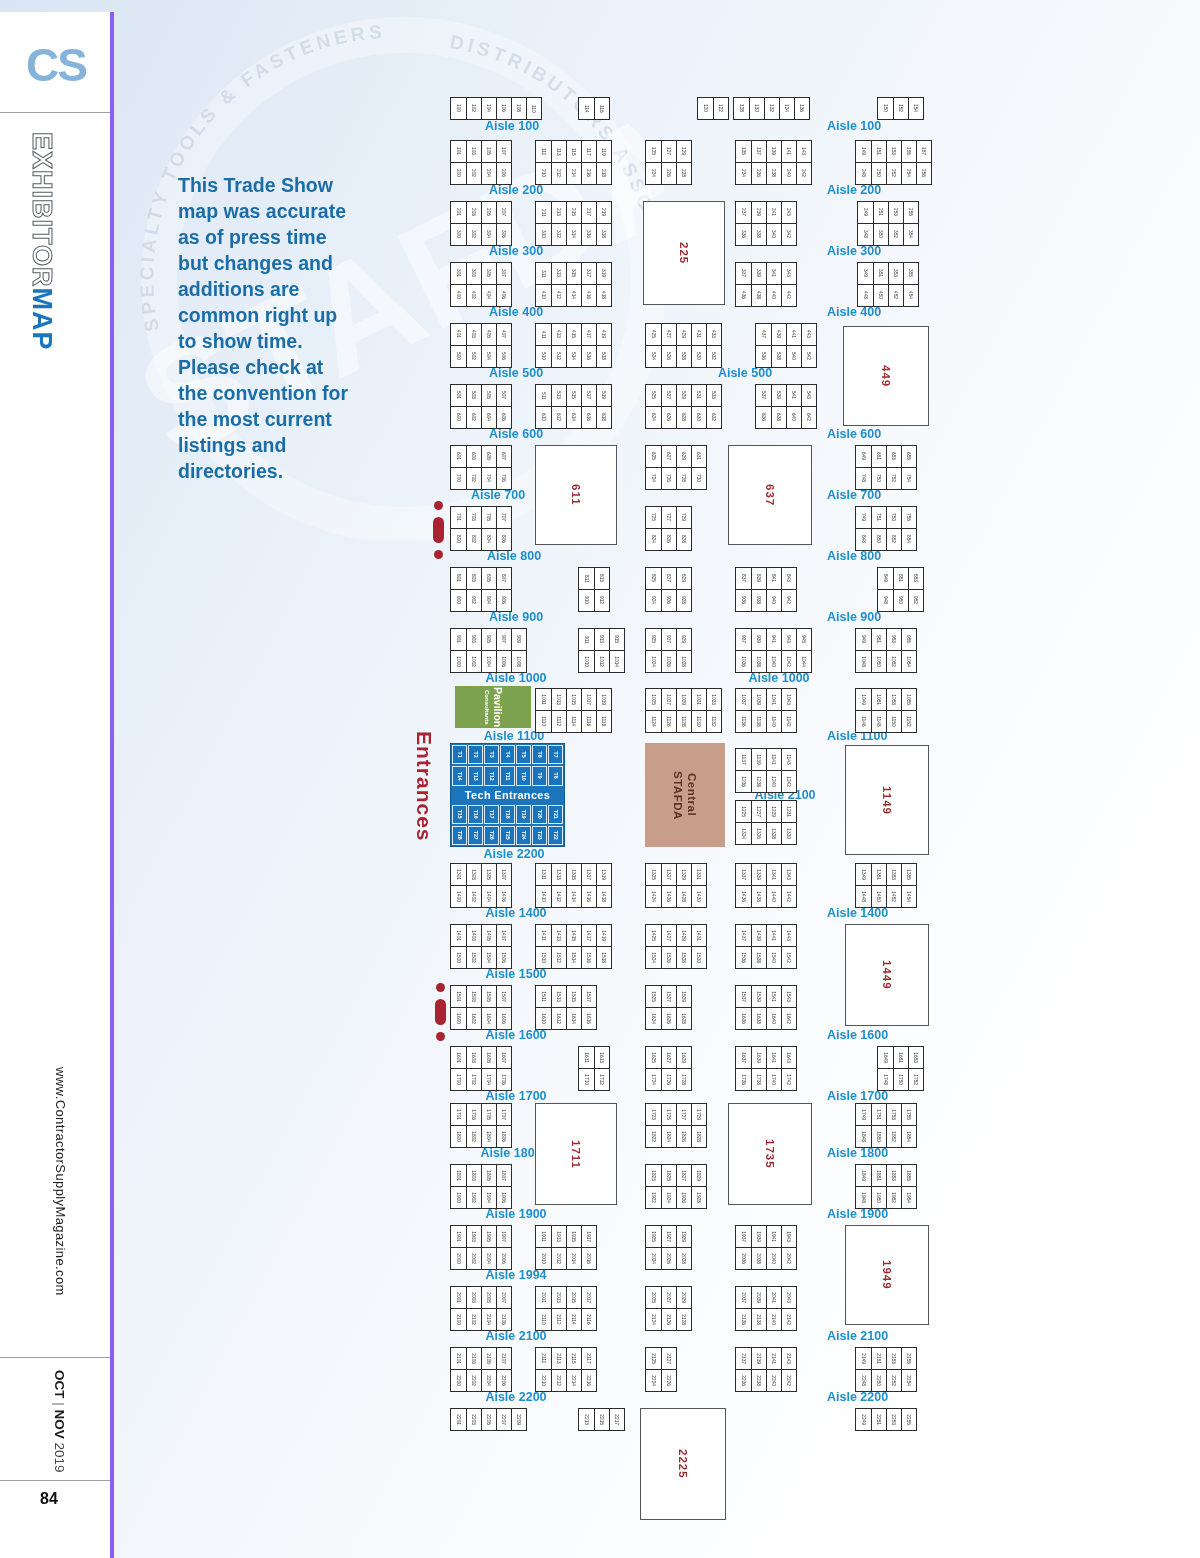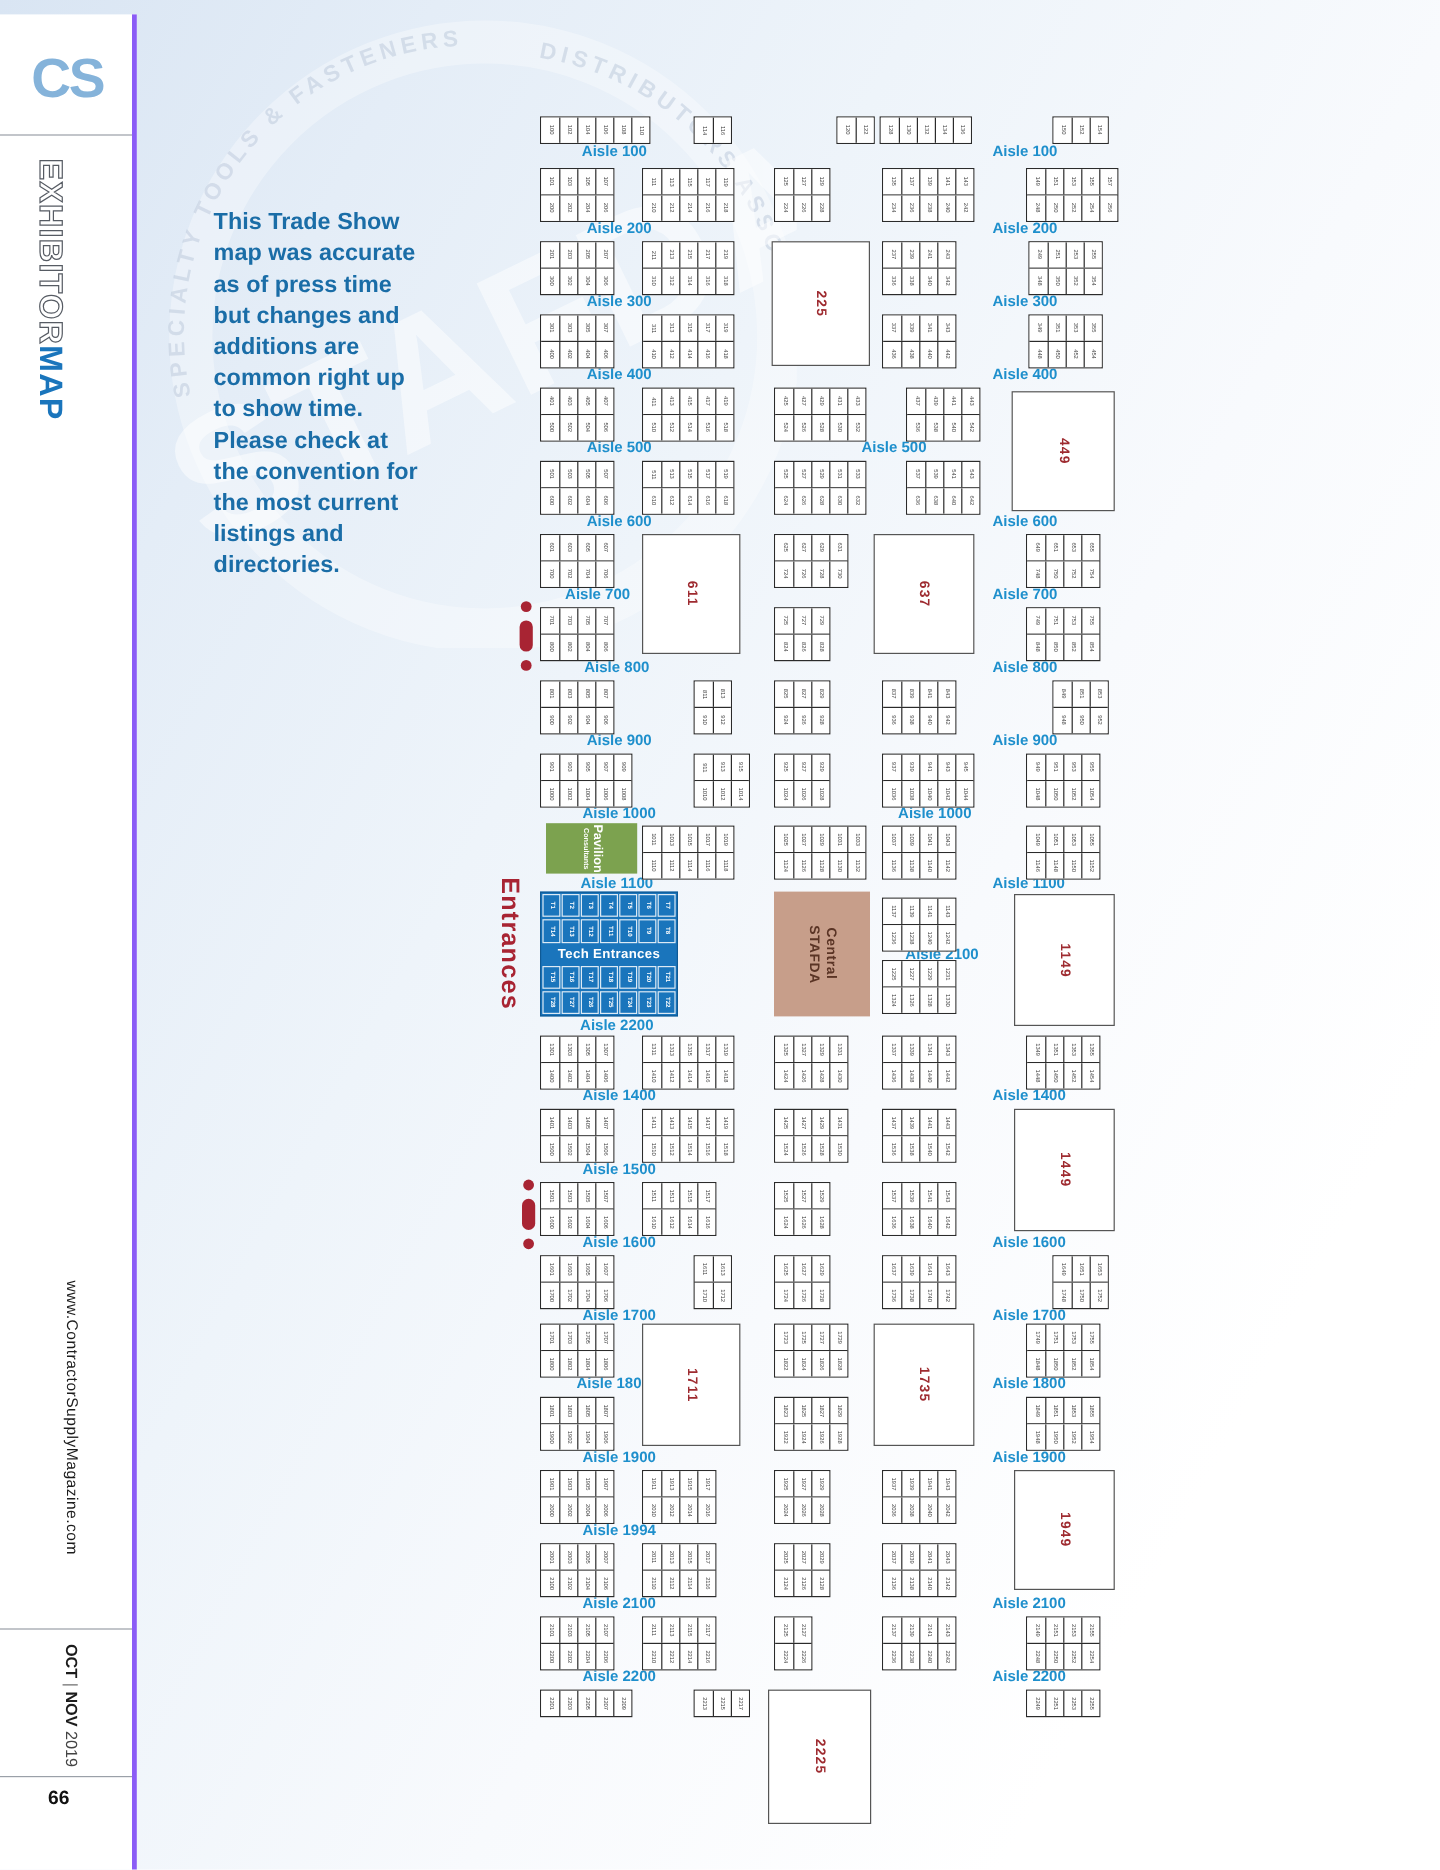--- a/index.html
+++ b/index.html
@@ -2795,14 +2795,14 @@
   <div class="hline" style="top:100px"></div>
   <div class="masthead">
     <span class="light">EXHIBITOR</span><span class="bold">MAP</span>
   </div>
   <div class="site-url">www.ContractorSupplyMagazine.com</div>
   <div class="hline" style="top:1345px"></div>
   <div class="issue">
     <b>OCT</b><span class="sep"> | </span><b>NOV</b><span class="yr"> 2019</span>
   </div>
   <div class="hline" style="top:1468px"></div>
-  <div class="page-num">66</div>
+  <div class="page-num">84</div>
 </aside>
 
 </body></html>

